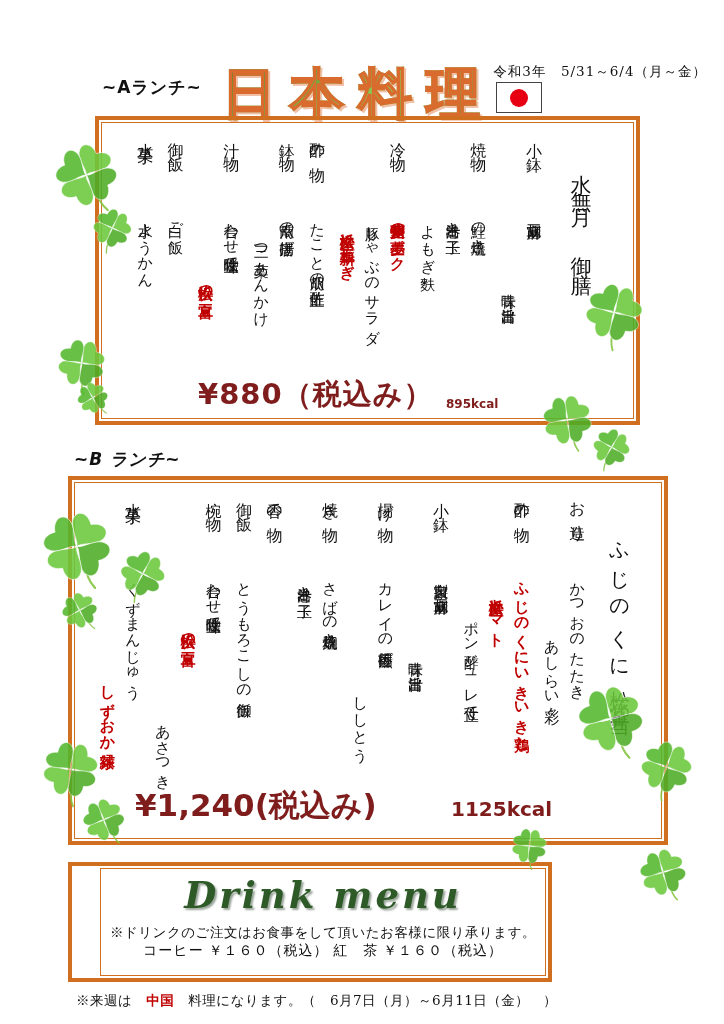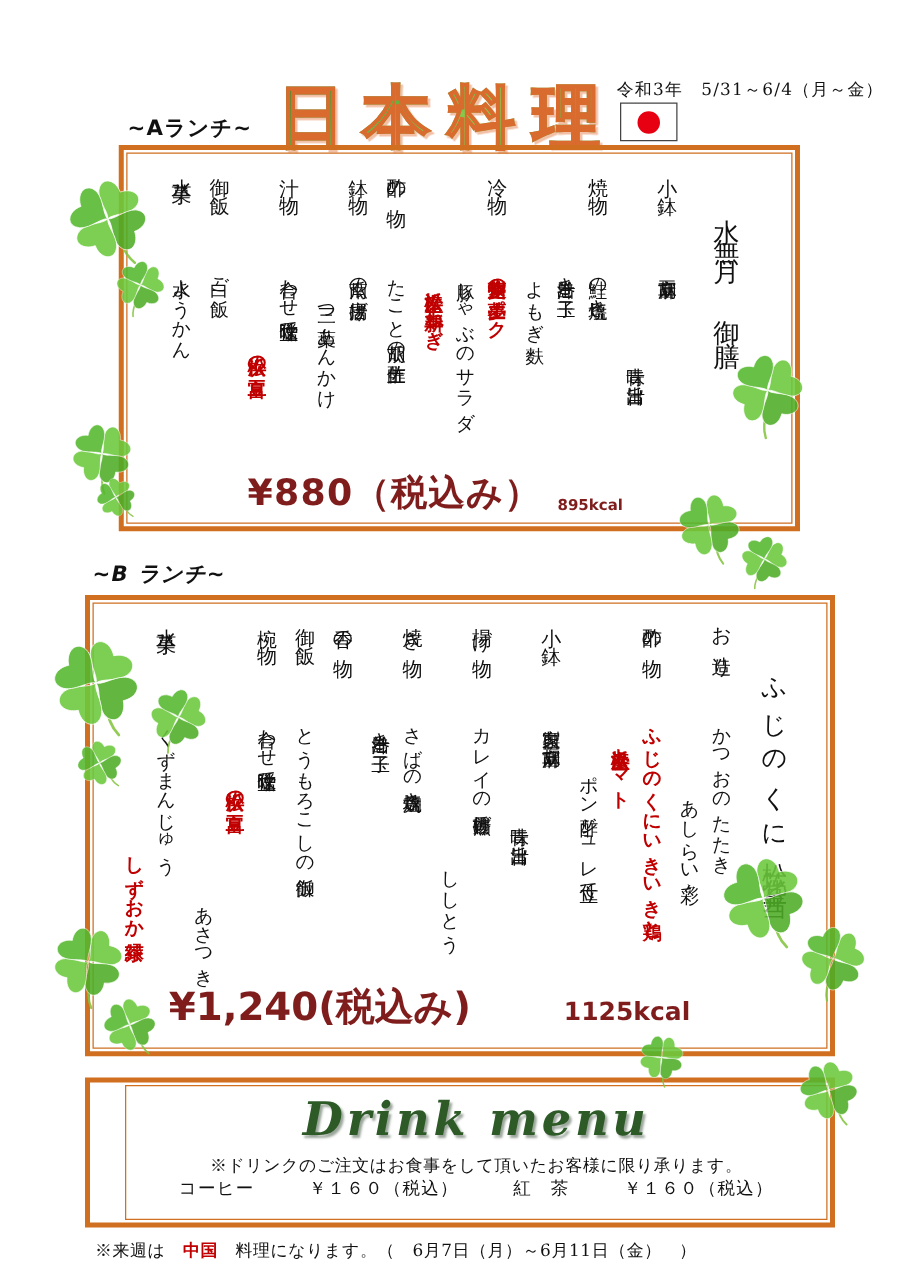--- a/index.html
+++ b/index.html
@@ -16,28 +16,28 @@
           font-weight:bold;font-size:54px;letter-spacing:14px;
           background:linear-gradient(150deg,#2f8f2f 5%,#8ccb4e 55%,#3e9a2b 95%);
           -webkit-background-clip:text;background-clip:text;color:transparent;
           -webkit-text-stroke:1.6px #d96b2f;
           filter:drop-shadow(2px 2px 0 #f2c0a6);}
   .flag{position:absolute;left:496px;top:82px;width:44px;height:29px;background:#fff;
         border:1px solid #444;display:flex;align-items:center;justify-content:center;}
   .flag i{display:block;width:18px;height:18px;border-radius:50%;background:#e60012;}
   .sec-label{position:absolute;font-family:"DejaVu Sans",sans-serif;font-weight:bold;
              font-size:17px;letter-spacing:1px;}
-  #label-a{left:102px;top:91px;}
+  #label-a{left:102px;top:76px;}
   #label-b{left:74px;top:448px;font-style:italic;}
   
   .obox{position:absolute;border:4px solid var(--accent);padding:2px;background:transparent;box-sizing:border-box;}
   .ibox{position:relative;border:1px solid var(--accent);width:100%;height:100%;box-sizing:border-box;}
   #box-a{left:95px;top:116px;width:545px;height:309px;}
   #box-b{left:68px;top:476px;width:600px;height:369px;}
-  #box-drink{left:68px;top:862px;width:600px;height:120px;padding-left:28px;}
+  #box-drink{left:68px;top:862px;width:484px;height:120px;padding-left:28px;}
   
   .vmenu{position:absolute;top:7px;right:14px;left:6px;writing-mode:vertical-rl;
          line-height:1.34;font-size:15px;white-space:nowrap;}
   #vmenu-a{height:284px;}
   #vmenu-b{height:322px;}
   .vline{margin-block-end:5px;white-space:nowrap;}
   .dish{margin-block-end:9px;}
   .cat{display:inline-block;inline-size:80px;font-size:16px;}
   .cat2{letter-spacing:0.9em;}
   .cat3{letter-spacing:0.22em;}

